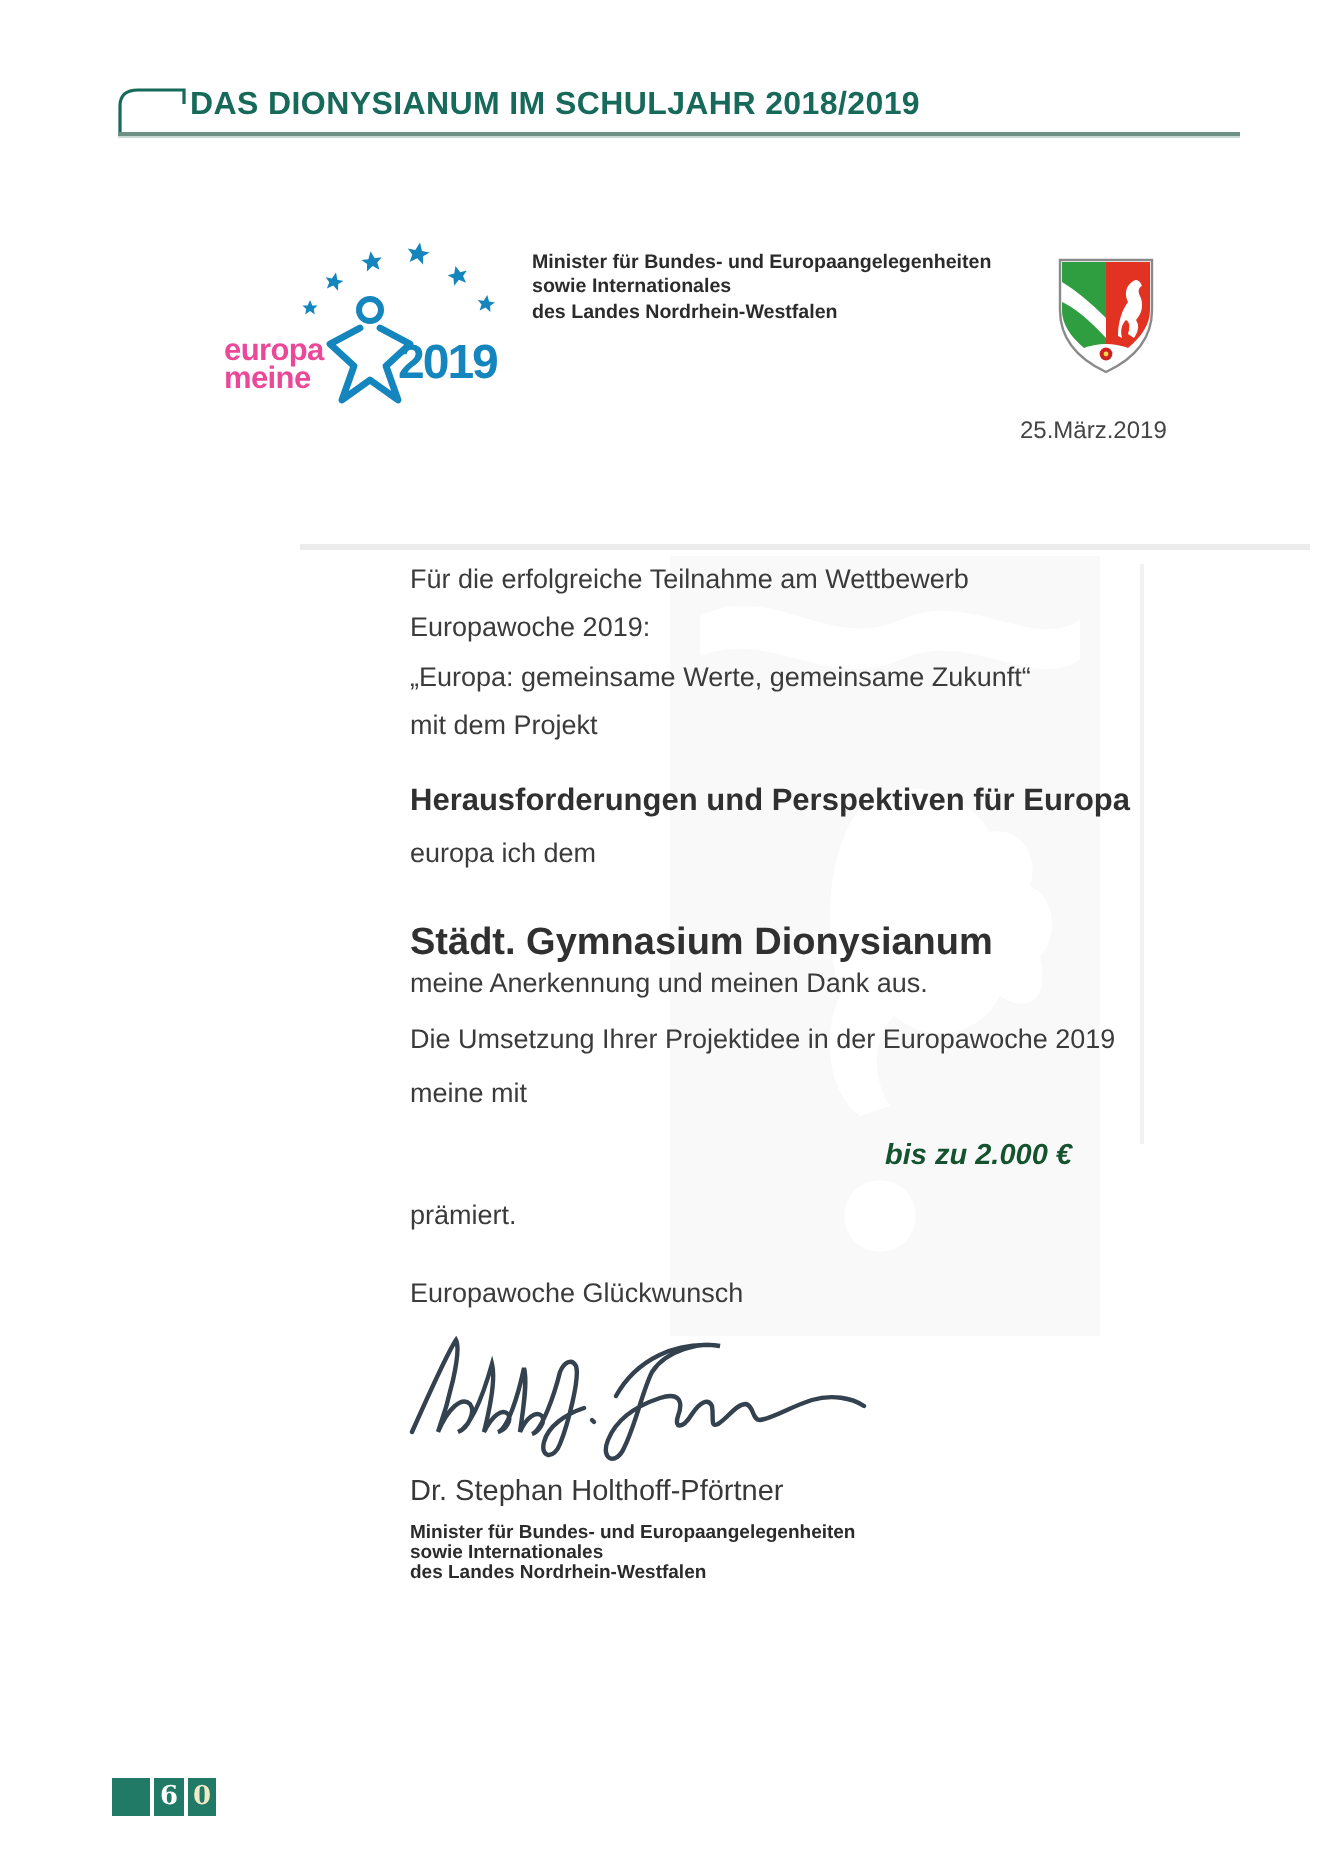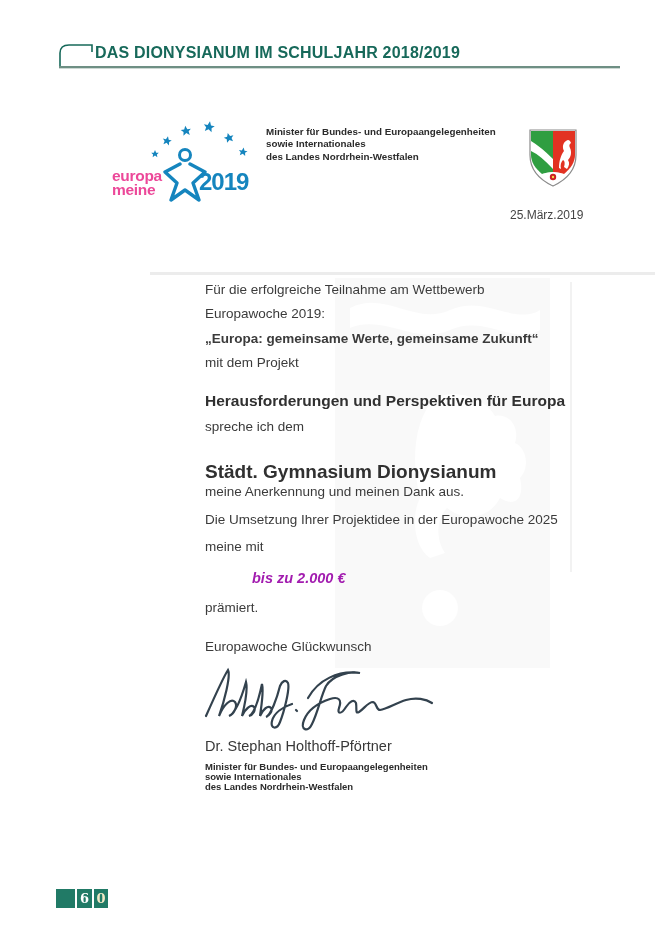--- a/index.html
+++ b/index.html
@@ -24,22 +24,22 @@
   
   .sender{left:266px;top:126px;font-size:9.8px;font-weight:bold;line-height:12.4px;color:#2b2b2b;}
 
   .cert-date{left:488px;top:208px;font-size:12px;color:#444;margin-left:22px;}
 
   
   .bl{left:205px;font-size:13.5px;color:#3b3b3b;text-align:right;}
   .bold-line{font-weight:bold;color:#303030;}
   .project-title{top:392px;font-size:15.5px;}
   .school-name{top:461px;font-size:19px;}
-  .prize{left:252px;top:570px;width:300px;text-align:left;font-weight:bold;font-style:italic;
-         font-size:14.5px;color:#a21caf;}
+  .prize{left:236px;top:570px;width:300px;text-align:right;font-weight:bold;font-style:italic;
+         font-size:14.5px;color:#14532d;}
   .signer-name{left:205px;top:738px;font-size:14.5px;color:#383838;}
   .signer-title{left:205px;top:762px;font-size:9.5px;font-weight:bold;line-height:10px;color:#2b2b2b;}
 
   
   .pn{top:889px;height:19px;background:#217a66;}
   .pn-solid{left:56px;width:19px;}
   .pn-d1{left:77px;width:15px;}
   .pn-d2{left:94px;width:14px;}
   .pn-digit{display:flex;align-items:center;justify-content:center;
             font-family:"DejaVu Serif", serif;font-weight:bold;font-size:13px;}
@@ -104,30 +104,30 @@
            C44,24 43,29 40,32 C42,35 41,38 39,41 L36,39 C37,36 37,33 35,32 C33,34 32,37 33,41 Z" fill="#ffffff"></path>
   <path d="M14,46 Q25,42 36,46 C33,52 29,55 25,57 C21,55 17,52 14,46 Z" fill="#ffffff"></path>
   <circle cx="25" cy="49" r="3.2" fill="#cc2222"></circle>
   <circle cx="25" cy="49" r="1.2" fill="#f4d84a"></circle>
 </svg>
 
 <div class="abs cert-date">25.März.2019</div>
 
 <div class="abs bl" style="top:282px;">Für die erfolgreiche Teilnahme am Wettbewerb</div>
 <div class="abs bl" style="top:306px;">Europawoche 2019:</div>
-<div class="abs bl" style="top:331px;font-weight:bold;">„Europa: gemeinsame Werte, gemeinsame Zukunft“</div>
+<div class="abs bl" style="top:331px;">„Europa: gemeinsame Werte, gemeinsame Zukunft“</div>
 <div class="abs bl" style="top:355px;">mit dem Projekt</div>
 
 <div class="abs bl bold-line project-title">Herausforderungen und Perspektiven für Europa</div>
-<div class="abs bl" style="top:419px;">spreche ich dem</div>
+<div class="abs bl" style="top:419px;">europa ich dem</div>
 
 <div class="abs bl bold-line school-name">Städt. Gymnasium Dionysianum</div>
 <div class="abs bl" style="top:484px;">meine Anerkennung und meinen Dank aus.</div>
 
-<div class="abs bl" style="top:512px;">Die Umsetzung Ihrer Projektidee in der Europawoche 2025</div>
+<div class="abs bl" style="top:512px;">Die Umsetzung Ihrer Projektidee in der Europawoche 2019</div>
 <div class="abs bl" style="top:539px;">meine mit</div>
 <div class="abs prize">bis zu 2.000 €</div>
 <div class="abs bl" style="top:600px;">prämiert.</div>
 <div class="abs bl" style="top:639px;">Europawoche Glückwunsch</div>
 
 <svg class="abs" style="left:200px;top:664px;" width="240" height="75" viewBox="0 0 240 75">
   <g fill="none" stroke="#33424e" stroke-width="2.2" stroke-linecap="round">
     <path d="M6,52 C14,34 24,12 28,6 C31,12 24,38 19,52 C24,40 31,34 35,38 C38,42 34,50 29,52
              C36,49 42,32 46,18 C48,26 44,44 42,52 C46,44 51,40 54,43 C56,46 53,51 49,52
              C54,50 59,34 62,20 C64,28 61,44 60,52 C63,45 68,41 71,44 C73,47 69,52 66,53

